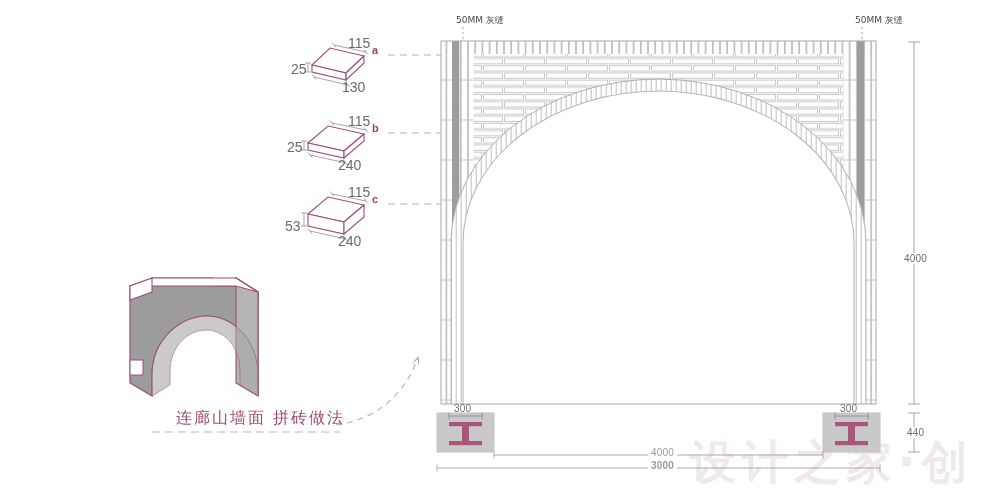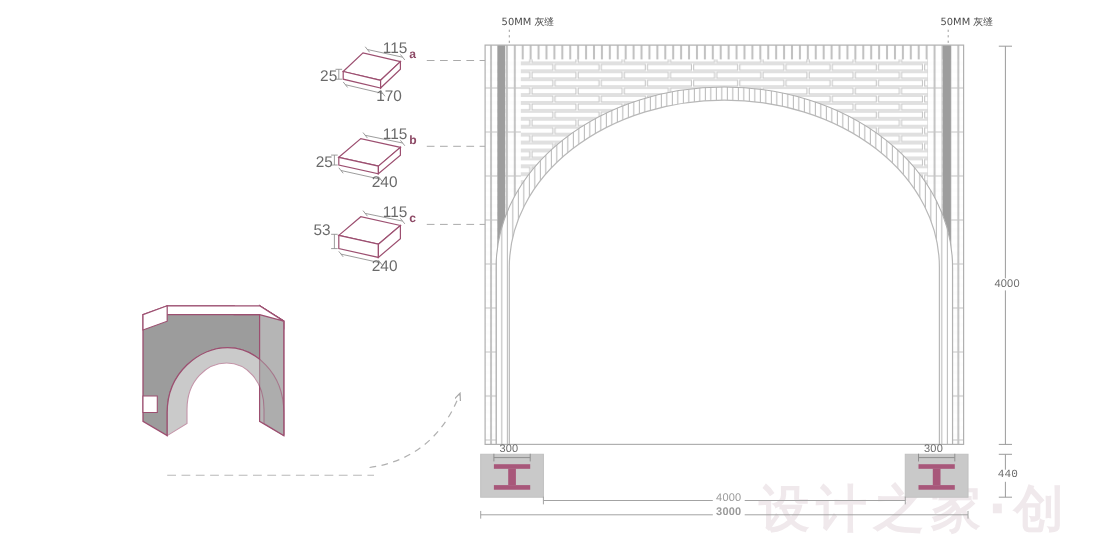--- a/index.html
+++ b/index.html
@@ -274,37 +274,38 @@
 
     <path d="M336,425 C372,420 402,400 418,358" fill="none" stroke="#b0b0b0" stroke-width="1.1" stroke-dasharray="6,5" marker-end="url(#arrowhead)"></path>
 
     <line x1="152" y1="432" x2="340" y2="432" stroke="#b9b9b9" stroke-width="1" stroke-dasharray="8,5"></line>
   </svg>
 
   <div class="abs joint-label cjk" style="left:456px;top:14px;">50MM 灰缝</div>
   <div class="abs joint-label cjk" style="left:855px;top:14px;">50MM 灰缝</div>
 
   <div class="abs brick-dim" style="left:348px;top:35px;">115</div>
-  <div class="abs brick-dim" style="left:342px;top:79px;">170</div>
+  <div class="abs brick-dim" style="left:342px;top:79px;">130</div>
   <div class="abs brick-dim" style="left:291px;top:61px;">25</div>
   <div class="abs brick-letter" style="left:372px;top:44px;">a</div>
 
   <div class="abs brick-dim" style="left:348px;top:113px;">115</div>
   <div class="abs brick-dim" style="left:338px;top:157px;">240</div>
   <div class="abs brick-dim" style="left:287px;top:139px;">25</div>
   <div class="abs brick-letter" style="left:372px;top:122px;">b</div>
 
   <div class="abs brick-dim" style="left:348px;top:184px;">115</div>
   <div class="abs brick-dim" style="left:338px;top:233px;">240</div>
-  <div class="abs brick-dim" style="left:285px;top:201px;">53</div>
+  <div class="abs brick-dim" style="left:285px;top:218px;">53</div>
   <div class="abs brick-letter" style="left:372px;top:193px;">c</div>
 
   <div class="abs dimtxt" style="left:454px;top:403px;">300</div>
   <div class="abs dimtxt" style="left:840px;top:403px;">300</div>
 
   <div class="abs dimtxt" style="left:902px;top:253px;background:#fff;padding:0 2px;">4000</div>
-  <div class="abs dimtxt" style="left:905px;top:427px;background:#fff;padding:0 2px;font-family:Liberation Mono, monospace;">440</div>
+  <div class="abs dimtxt" style="left:905px;top:427px;background:#fff;padding:0 2px;">440</div>
 
   <div class="abs dimtxt" style="left:648px;top:447px;background:#fff;padding:0 3px;color:#9b9b9b;">4000</div>
   <div class="abs dimtxt" style="left:648px;top:460px;background:#fff;padding:0 3px;color:#9b9b9b;font-weight:bold;">3000</div>
 
+  <div class="abs title-cjk" style="left:176px;top:408px;">连廊山墙面 拼砖做法</div>
 
 </div>
 
 </body></html>

